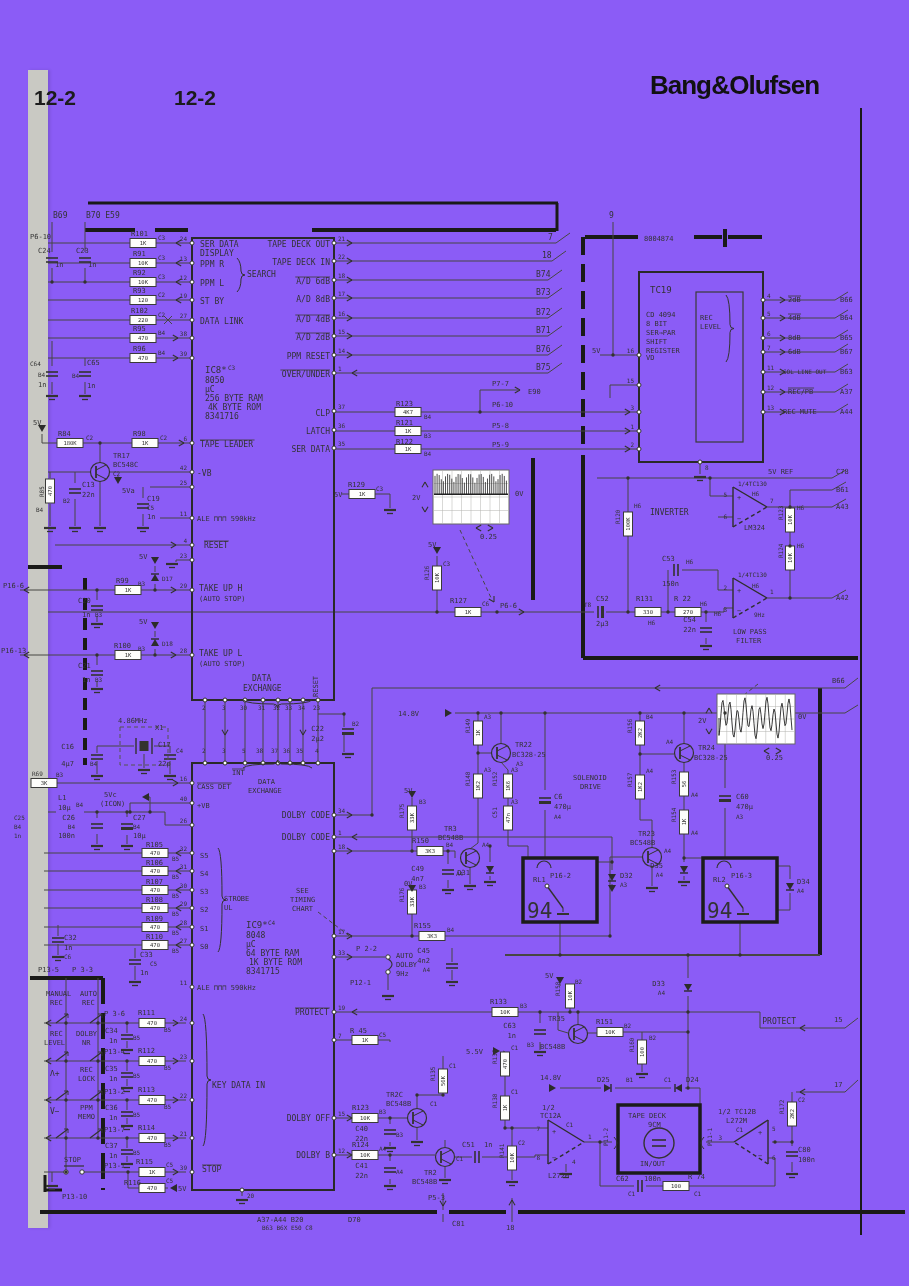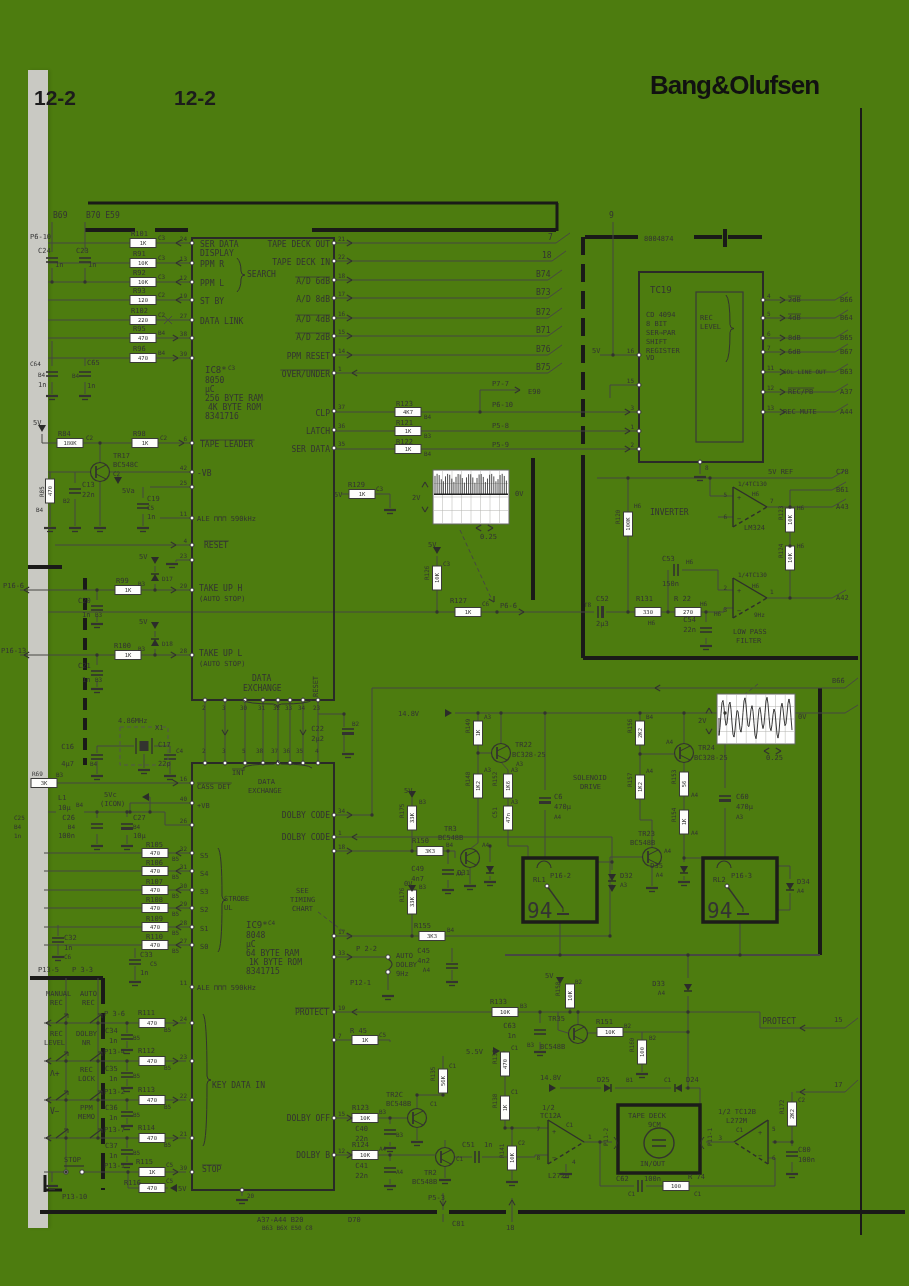--- a/index.html
+++ b/index.html
@@ -1,16 +1,16 @@
 <!DOCTYPE html>
 <html><head>
 <meta charset="utf-8">
 <style>
   html,body{margin:0;padding:0;background:#e8e8e6;}
-  .page{position:relative;width:909px;height:1286px;background:#4d7c0f;overflow:hidden;
+  .page{position:relative;width:909px;height:1286px;background:#8b5cf6;overflow:hidden;
         font-family:"DejaVu Sans Mono","DejaVu Sans",monospace;}
   .margin-strip{position:absolute;left:28px;top:70px;width:20px;height:1158px;
         background:#c9c9c3;box-shadow:2px 0 3px rgba(0,0,0,.12);}
   .pageno{position:absolute;top:86px;font-family:"Liberation Sans",sans-serif;
         font-weight:bold;font-size:21px;color:#1c1c1c;letter-spacing:0px;}
   .pageno1{left:34px;}
   .pageno2{left:174px;}
   .brand{position:absolute;left:650px;top:70px;font-family:"Liberation Sans",sans-serif;
         font-weight:bold;font-size:26px;color:#111;white-space:nowrap;
         letter-spacing:-1px;word-spacing:-6px;}

